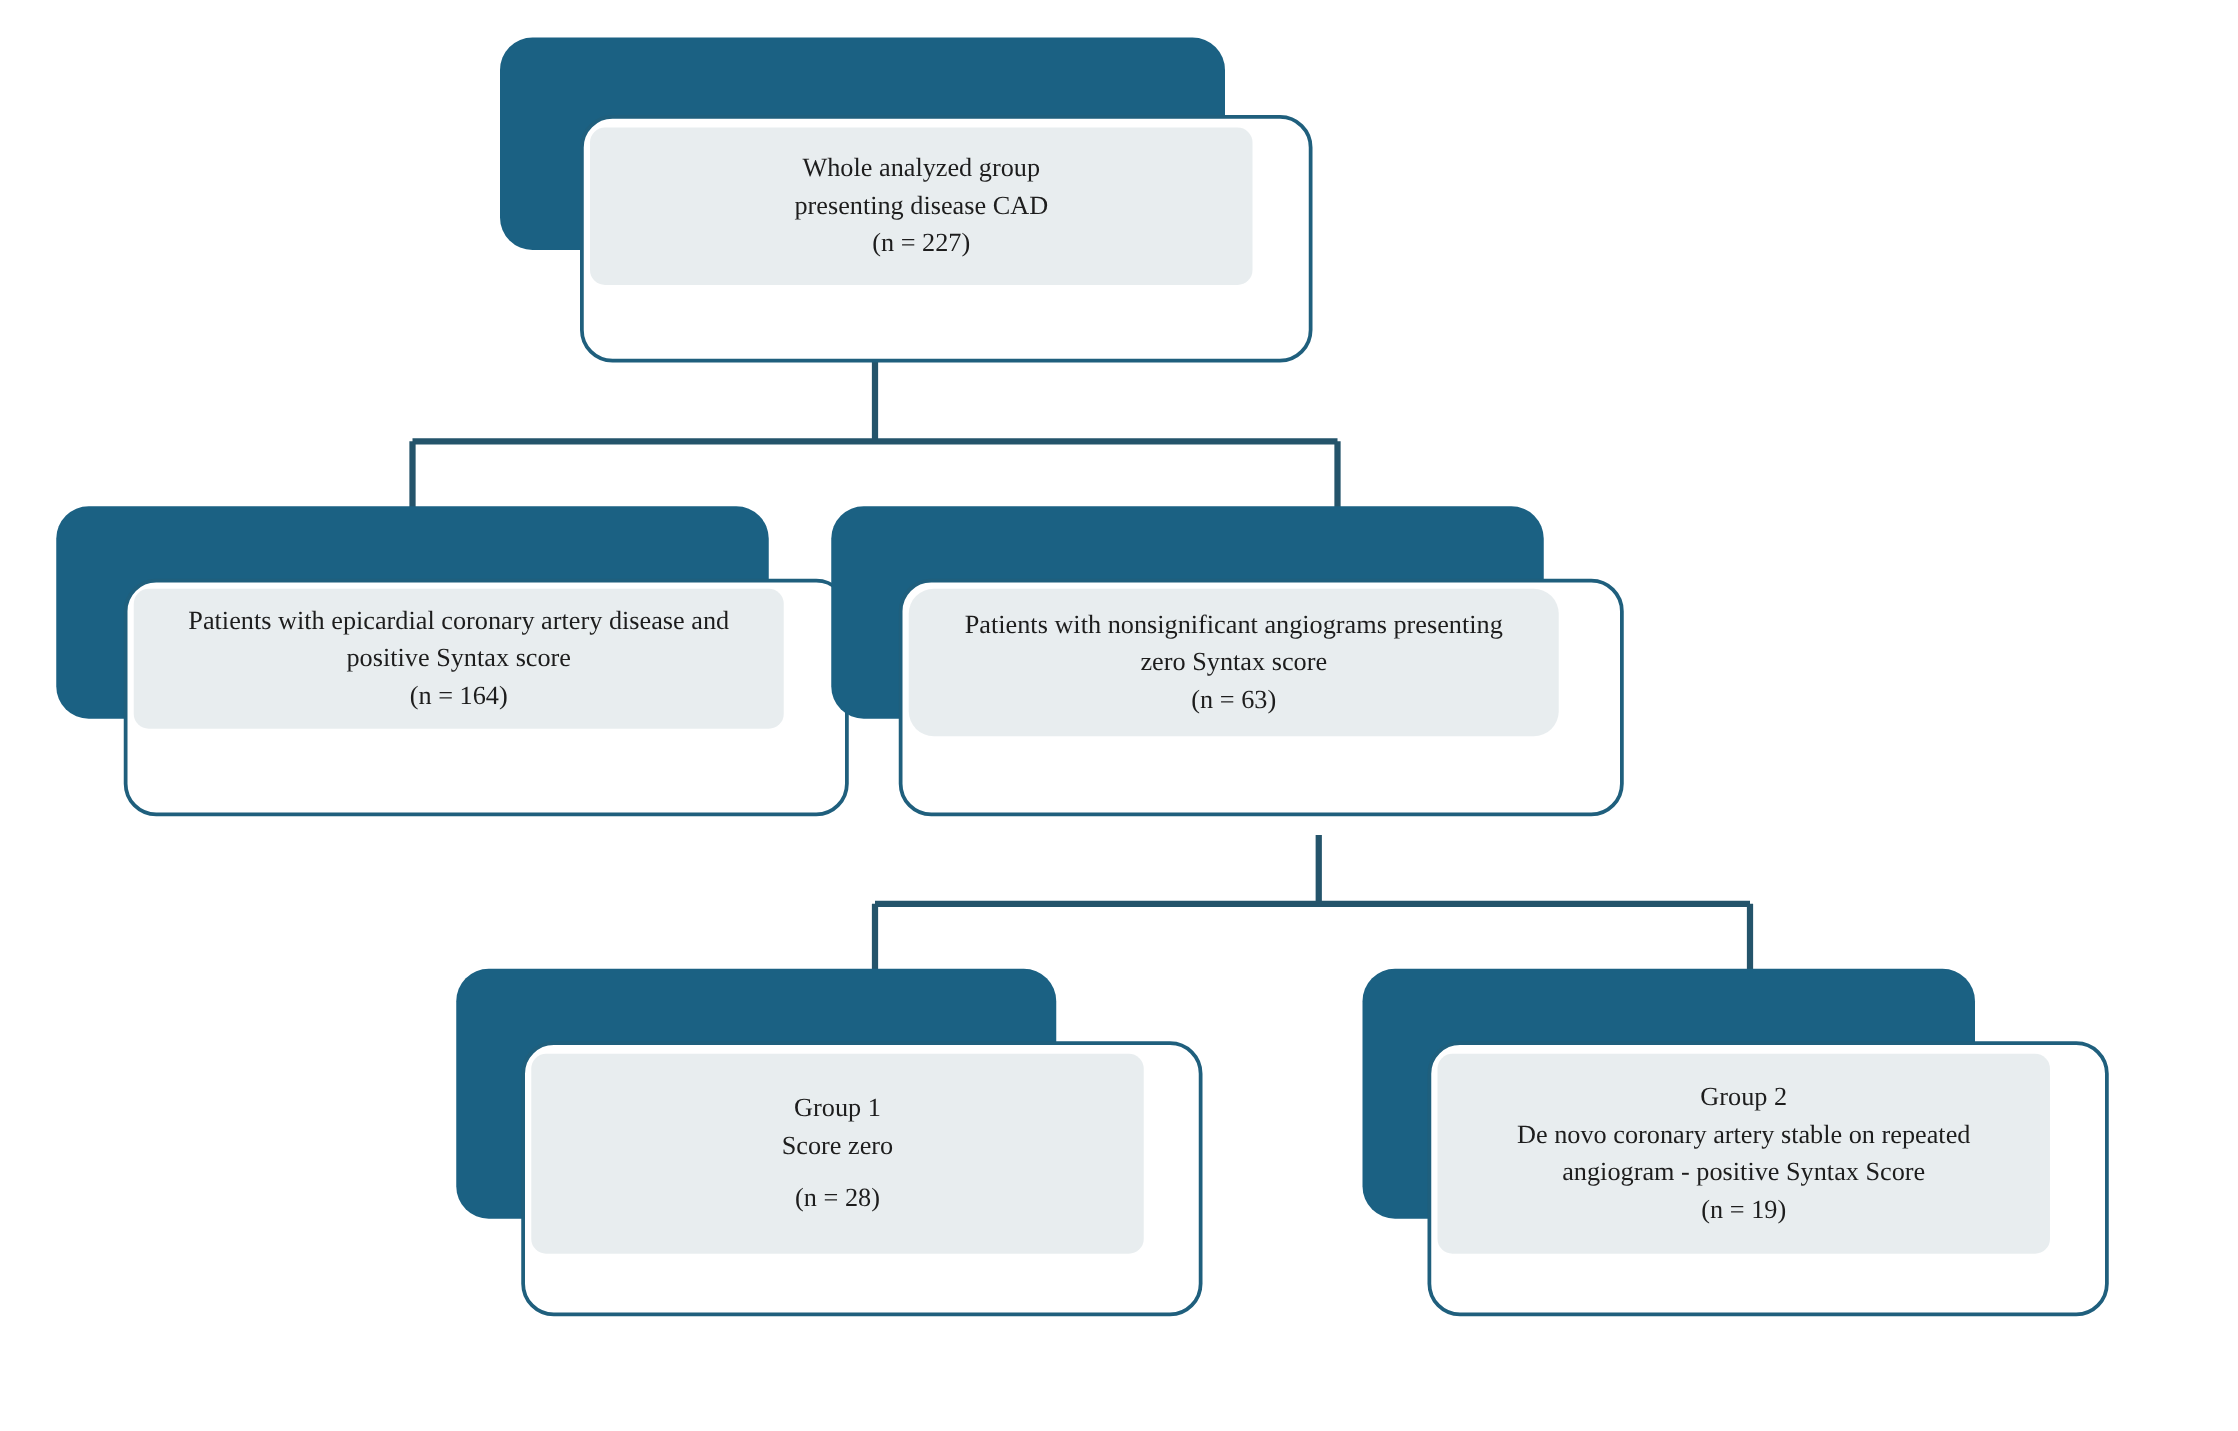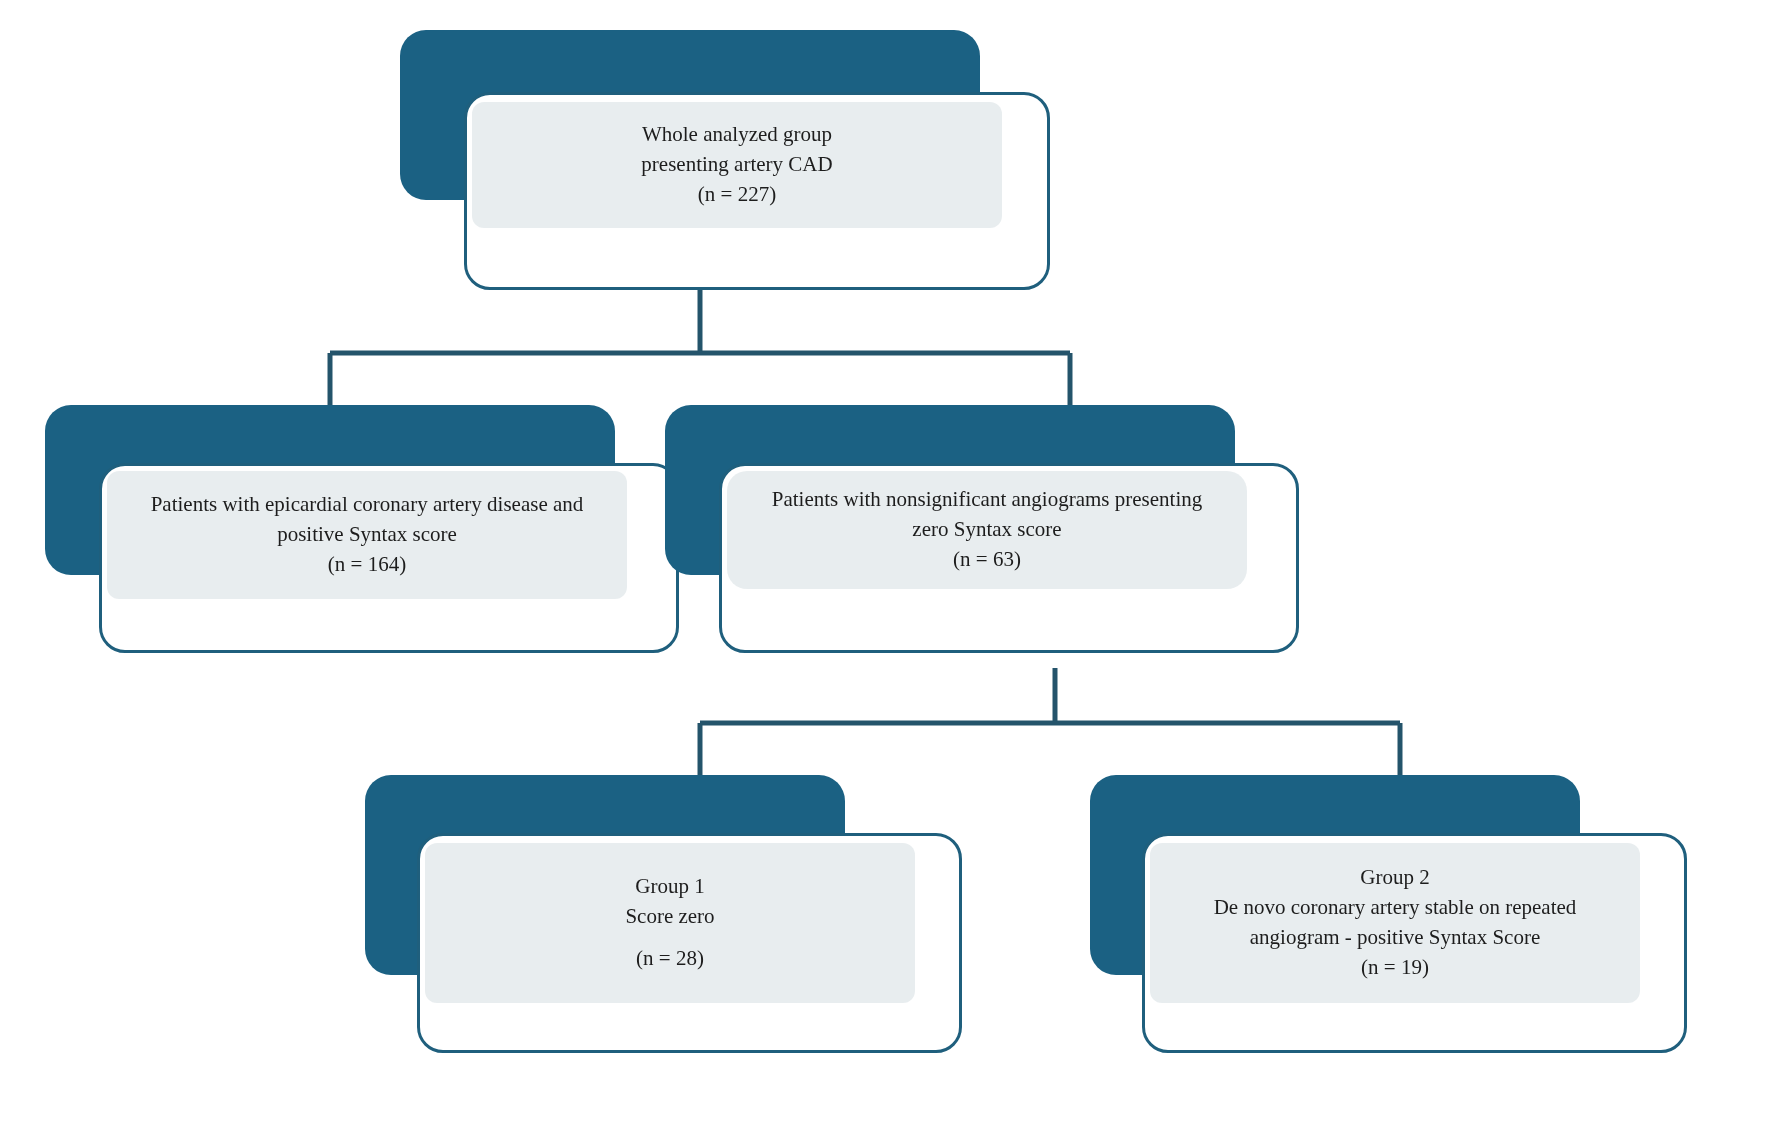--- a/index.html
+++ b/index.html
@@ -95,29 +95,29 @@
 
       <path d="M 1400,723 L 1400,783"></path>
     </g>
   </svg>
 
   <div class="node tier-root" style="left:400px; top:30px; width:650px; height:260px;">
     <div class="back-plate" style="left:0px; top:0px; width:580px; height:170px;"></div>
     <div class="outline-plate" style="left:64px; top:62px; width:586px; height:198px;"></div>
     <div class="text-plate" style="left:72px; top:72px; width:530px; height:126px;">
       <span class="line">Whole analyzed group</span>
-      <span class="line">presenting artery CAD</span>
+      <span class="line">presenting disease CAD</span>
       <span class="line">(n = 227)</span>
     </div>
   </div>
 
   <div class="node tier-mid" style="left:45px; top:405px; width:640px; height:250px;">
     <div class="back-plate" style="left:0px; top:0px; width:570px; height:170px;"></div>
     <div class="outline-plate" style="left:54px; top:58px; width:580px; height:190px;"></div>
-    <div class="text-plate" style="left:62px; top:66px; width:520px; height:128px;">
+    <div class="text-plate" style="left:62px; top:66px; width:520px; height:112px;">
       <span class="line">Patients with epicardial coronary artery disease and</span>
       <span class="line">positive Syntax score</span>
       <span class="line">(n = 164)</span>
     </div>
   </div>
 
   <div class="node tier-mid" style="left:665px; top:405px; width:640px; height:250px;">
     <div class="back-plate" style="left:0px; top:0px; width:570px; height:170px;"></div>
     <div class="outline-plate" style="left:54px; top:58px; width:580px; height:190px;"></div>
     <div class="text-plate" style="left:62px; top:66px; width:520px; height:118px;border-radius:20px;">

